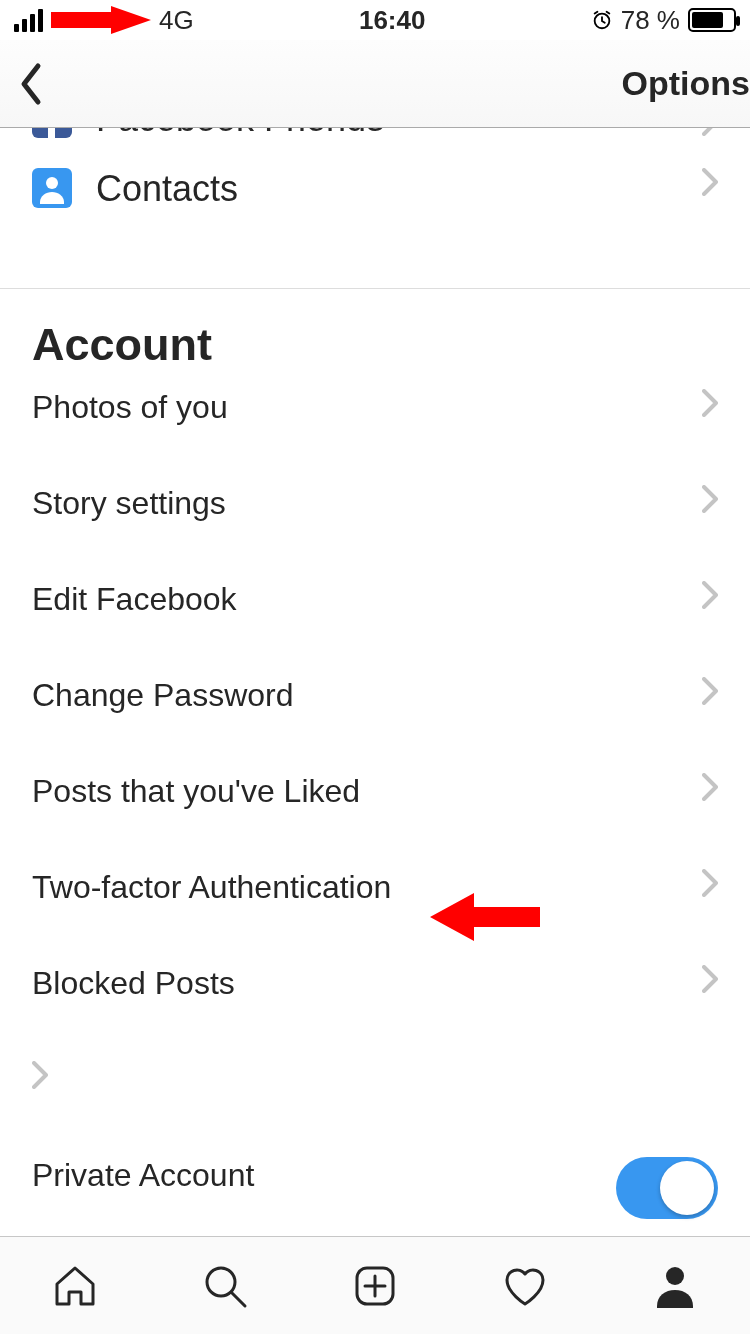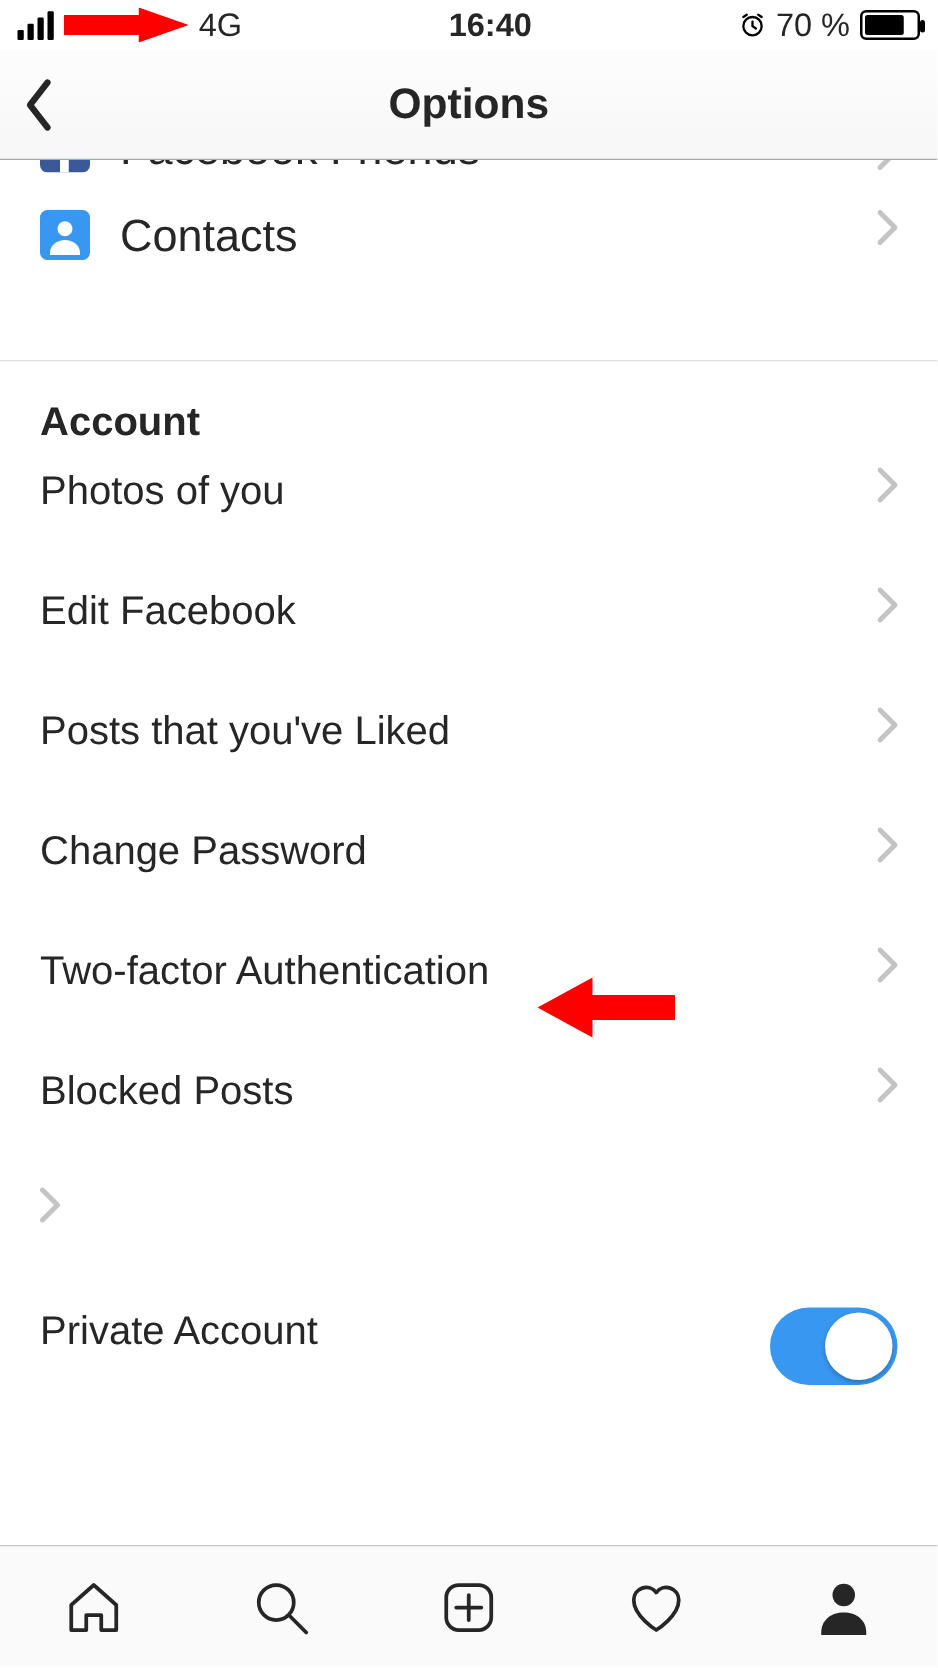--- a/index.html
+++ b/index.html
@@ -11,36 +11,36 @@
   .signal-bars span { width: 5px; background: #000; border-radius: 1px; }
   .signal-bars span:nth-child(1){height:8px;}
   .signal-bars span:nth-child(2){height:13px;}
   .signal-bars span:nth-child(3){height:18px;}
   .signal-bars span:nth-child(4){height:23px;}
   .battery { display:inline-block; width:48px; height:24px; border:2px solid #000; border-radius:5px; position:relative; }
   .battery::after { content:""; position:absolute; right:-6px; top:6px; width:4px; height:10px; background:#000; border-radius:2px;}
   .battery .level { position:absolute; left:2px; top:2px; bottom:2px; width:70%; background:#000; border-radius:2px;}
   .clock-icon svg { width:22px; height:22px; display:block; }
   
-  .nav-header { height: 88px; display:flex; align-items:center; justify-content:center; position:relative; background: linear-gradient(#fdfdfd,#f7f7f7); border-bottom:1px solid #aaa; }
+  .nav-header { height: 88px; display:flex; align-items:center; justify-content:flex-end; position:relative; background: linear-gradient(#fdfdfd,#f7f7f7); border-bottom:1px solid #aaa; }
   .nav-header .title { font-size: 34px; font-weight: 600; }
   .back-btn { position:absolute; left:18px; top:0; bottom:0; display:flex; align-items:center; }
   .back-btn svg { width:26px; height:44px; }
   
   .content { height: calc(1334px - 40px - 88px - 98px); overflow:hidden; }
   .row { display:flex; align-items:flex-start; padding: 0 32px; height: 96px; font-size: 32px; color:#262626; position:relative; }
   .row.partial-top { height: 40px; align-items: flex-start; overflow:hidden; }
   .row.partial-top .row-label { position:relative; top:-30px; font-weight:400; }
   .row.partial-top .row-icon { position:relative; top:-30px; }
   .row .row-icon { margin-right: 24px; display:flex; align-items:center; }
   .row .row-label { flex:1; }
   .chev { color:#b5b5b5; }
   .chev svg { width:16px; height:28px; display:block; }
   .divider { height:1px; background:#ddd; margin-left:0; }
-  .section-header { padding: 30px 32px 18px 32px; font-size: 32px; font-weight:700; }
+  .section-header { padding: 30px 32px 18px 32px; font-size: 45px; font-weight:700; }
   .toggle { width:102px; height:62px; border-radius:62px; background:#3897f0; position:relative; }
   .toggle .knob { position:absolute; right:4px; top:4px; width:54px; height:54px; border-radius:50%; background:#fff; box-shadow:0 2px 4px rgba(0,0,0,.25);}
   
   .tab-bar { height:98px; display:flex; align-items:center; justify-content:space-around; border-top:1px solid #c7c7c7; background:#fafafa; }
   .tab-bar .tab svg { width:48px; height:48px; display:block; }
   
   .arrow-annot { position:absolute; pointer-events:none; }
   .arrow-annot svg { display:block; }
 </style>
 </head>
@@ -64,21 +64,21 @@
   </div>
   <div style="font-weight:600;">16:40</div>
   <div class="status-right">
     <span class="clock-icon">
       <svg viewBox="0 0 24 24">
           <circle cx="12" cy="13" r="8" fill="none" stroke="#000" stroke-width="2"></circle>
           <path d="M12 9v4l3 2" stroke="#000" stroke-width="2" fill="none" stroke-linecap="round"></path>
           <path d="M4 5l3-2M20 5l-3-2" stroke="#000" stroke-width="2" fill="none" stroke-linecap="round"></path>
         </svg>
     </span>
-    <span>70 %</span>
+    <span>78 %</span>
     <span class="battery">
         <span class="level"></span>
       </span>
   </div>
 </div>
 
 <div class="nav-header">
   <div class="back-btn">
     <svg viewBox="0 0 26 44">
         <polyline points="20,4 6,22 20,40" fill="none" stroke="#262626" stroke-width="5" stroke-linecap="round" stroke-linejoin="round"></polyline>
@@ -126,41 +126,49 @@
 
   <div class="row">
     <span class="row-label">Photos of you</span>
     <span class="chev">
         <svg viewBox="0 0 16 28">
           <polyline points="2,2 14,14 2,26" fill="none" stroke="#c4c4c4" stroke-width="4" stroke-linecap="round" stroke-linejoin="round"></polyline>
         </svg>
       </span>
   </div>
 
+  <div class="row">
+    <span class="row-label">Story settings</span>
+    <span class="chev">
+        <svg viewBox="0 0 16 28">
+          <polyline points="2,2 14,14 2,26" fill="none" stroke="#c4c4c4" stroke-width="4" stroke-linecap="round" stroke-linejoin="round"></polyline>
+        </svg>
+      </span>
+  </div>
 
   <div class="row">
     <span class="row-label">Edit Facebook</span>
     <span class="chev">
         <svg viewBox="0 0 16 28">
           <polyline points="2,2 14,14 2,26" fill="none" stroke="#c4c4c4" stroke-width="4" stroke-linecap="round" stroke-linejoin="round"></polyline>
         </svg>
       </span>
   </div>
 
   <div class="row">
+    <span class="row-label">Change Password</span>
+    <span class="chev">
+        <svg viewBox="0 0 16 28">
+          <polyline points="2,2 14,14 2,26" fill="none" stroke="#c4c4c4" stroke-width="4" stroke-linecap="round" stroke-linejoin="round"></polyline>
+        </svg>
+      </span>
+  </div>
+
+  <div class="row">
     <span class="row-label">Posts that you've Liked</span>
-    <span class="chev">
-        <svg viewBox="0 0 16 28">
-          <polyline points="2,2 14,14 2,26" fill="none" stroke="#c4c4c4" stroke-width="4" stroke-linecap="round" stroke-linejoin="round"></polyline>
-        </svg>
-      </span>
-  </div>
-
-  <div class="row">
-    <span class="row-label">Change Password</span>
     <span class="chev">
         <svg viewBox="0 0 16 28">
           <polyline points="2,2 14,14 2,26" fill="none" stroke="#c4c4c4" stroke-width="4" stroke-linecap="round" stroke-linejoin="round"></polyline>
         </svg>
       </span>
   </div>
 
   <div class="row" style="position:relative;">
     <span class="row-label">Two-factor Authentication</span>
     <span class="chev">

